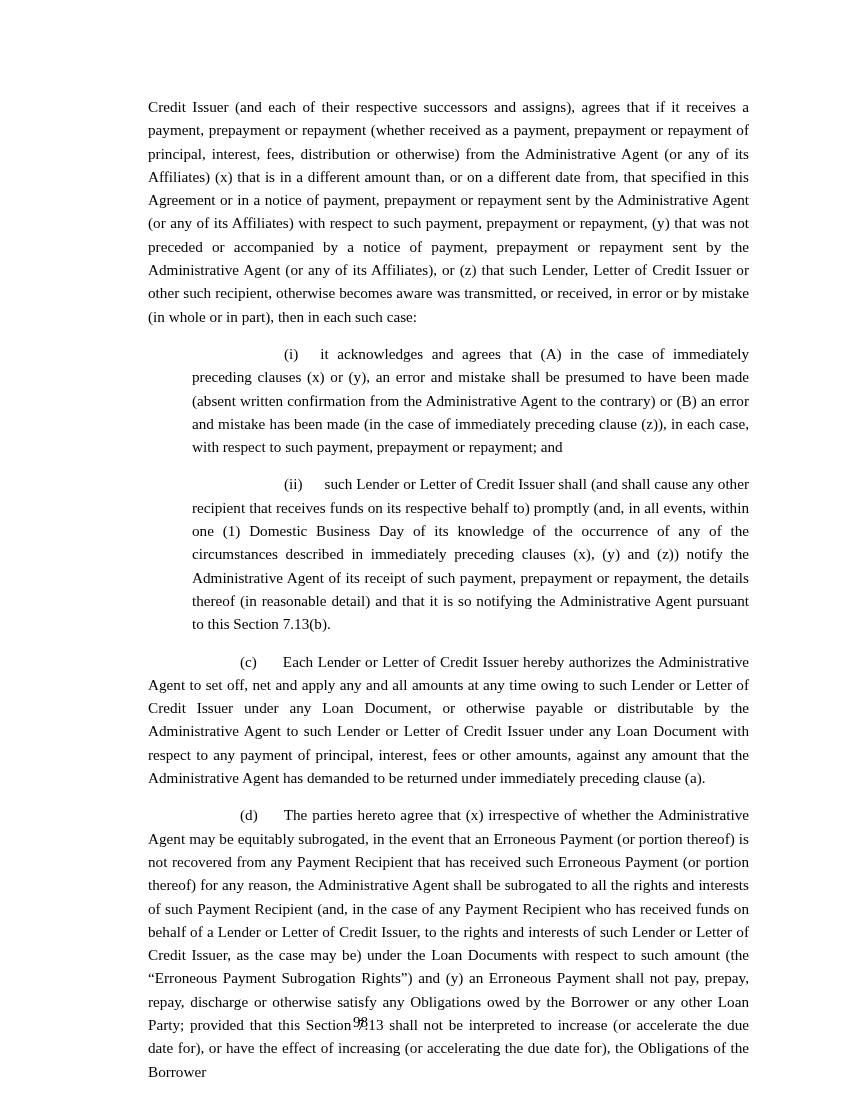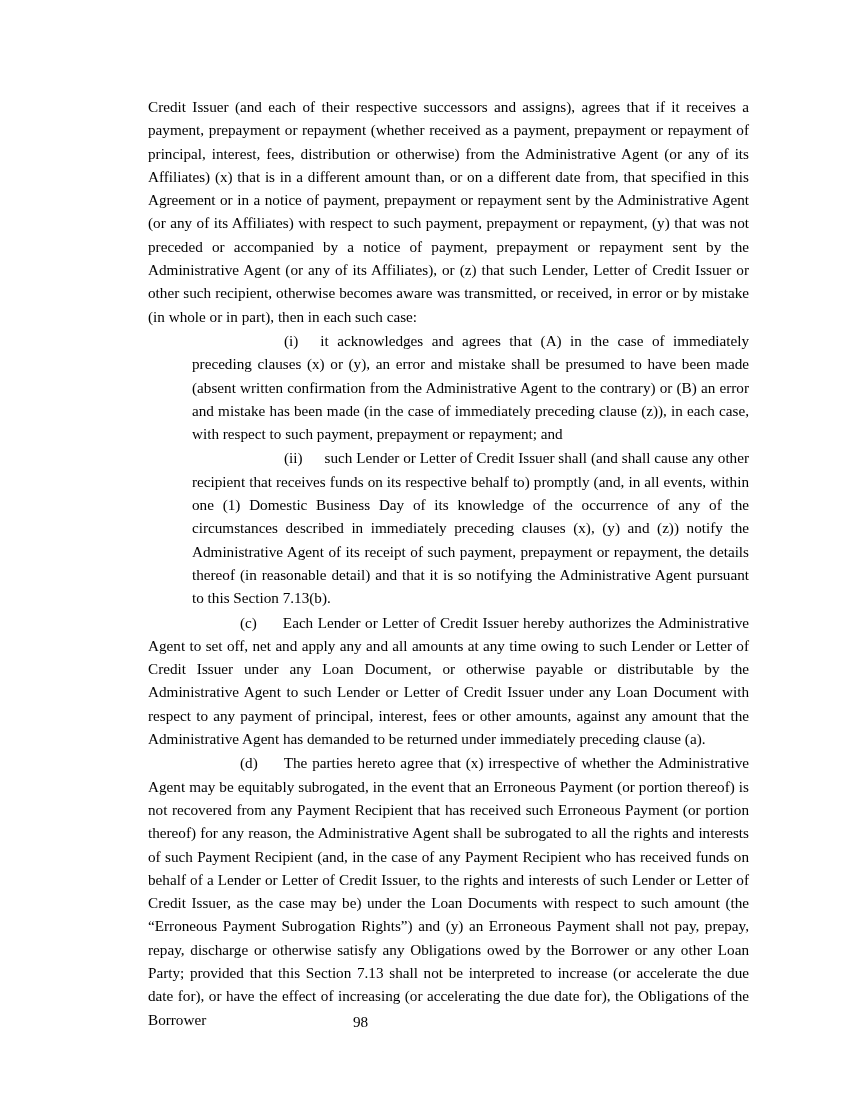--- a/index.html
+++ b/index.html
@@ -25,21 +25,21 @@
   }
   p.para {
     margin: 0 0 0 0;
     font-size: 15.2px;
     line-height: 23.3px;
     text-align: justify;
     text-justify: inter-word;
     hyphens: none;
   }
   p.para + p.para {
-    margin-top: 1px;
+    margin-top: 14px;
   }
   .indent-sub {
     margin-left: 44px !important;
     width: 557px;
   }
   .first-line-indent {
     text-indent: 46px;
   }
   .first-line-indent-sub {
     text-indent: 46px;

